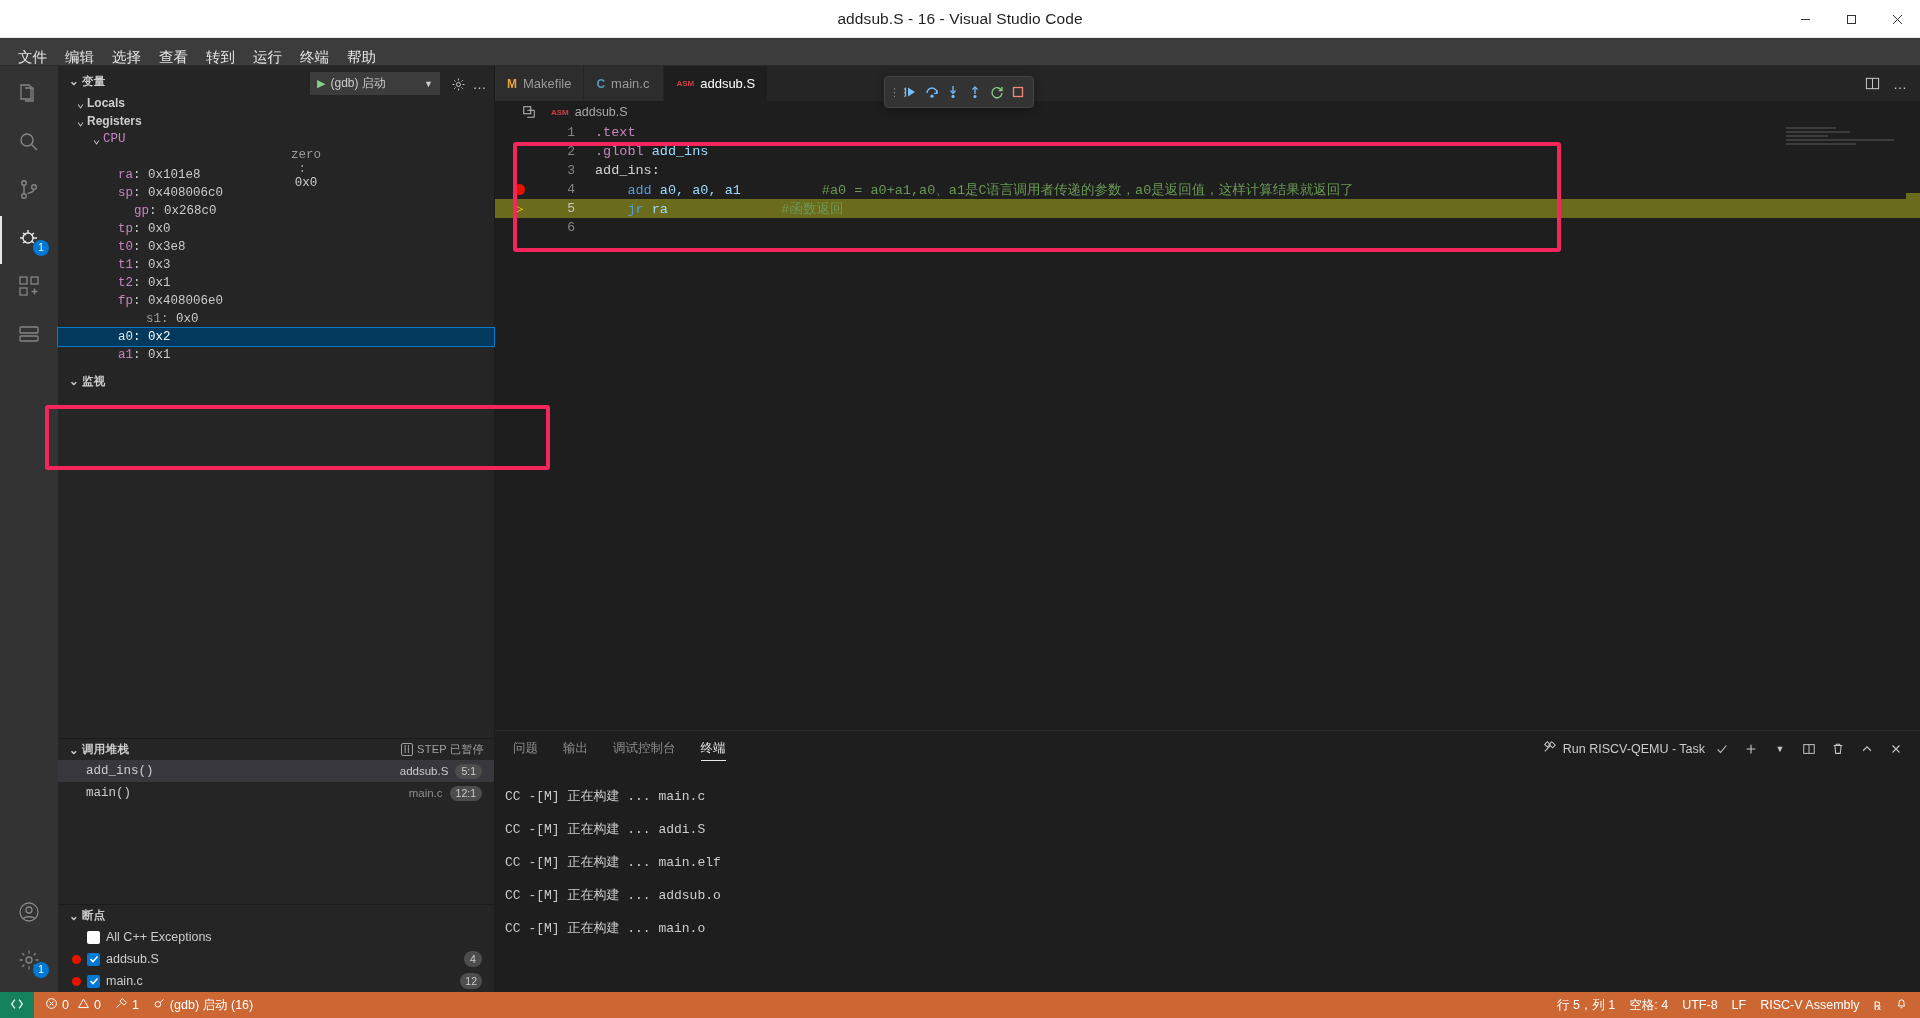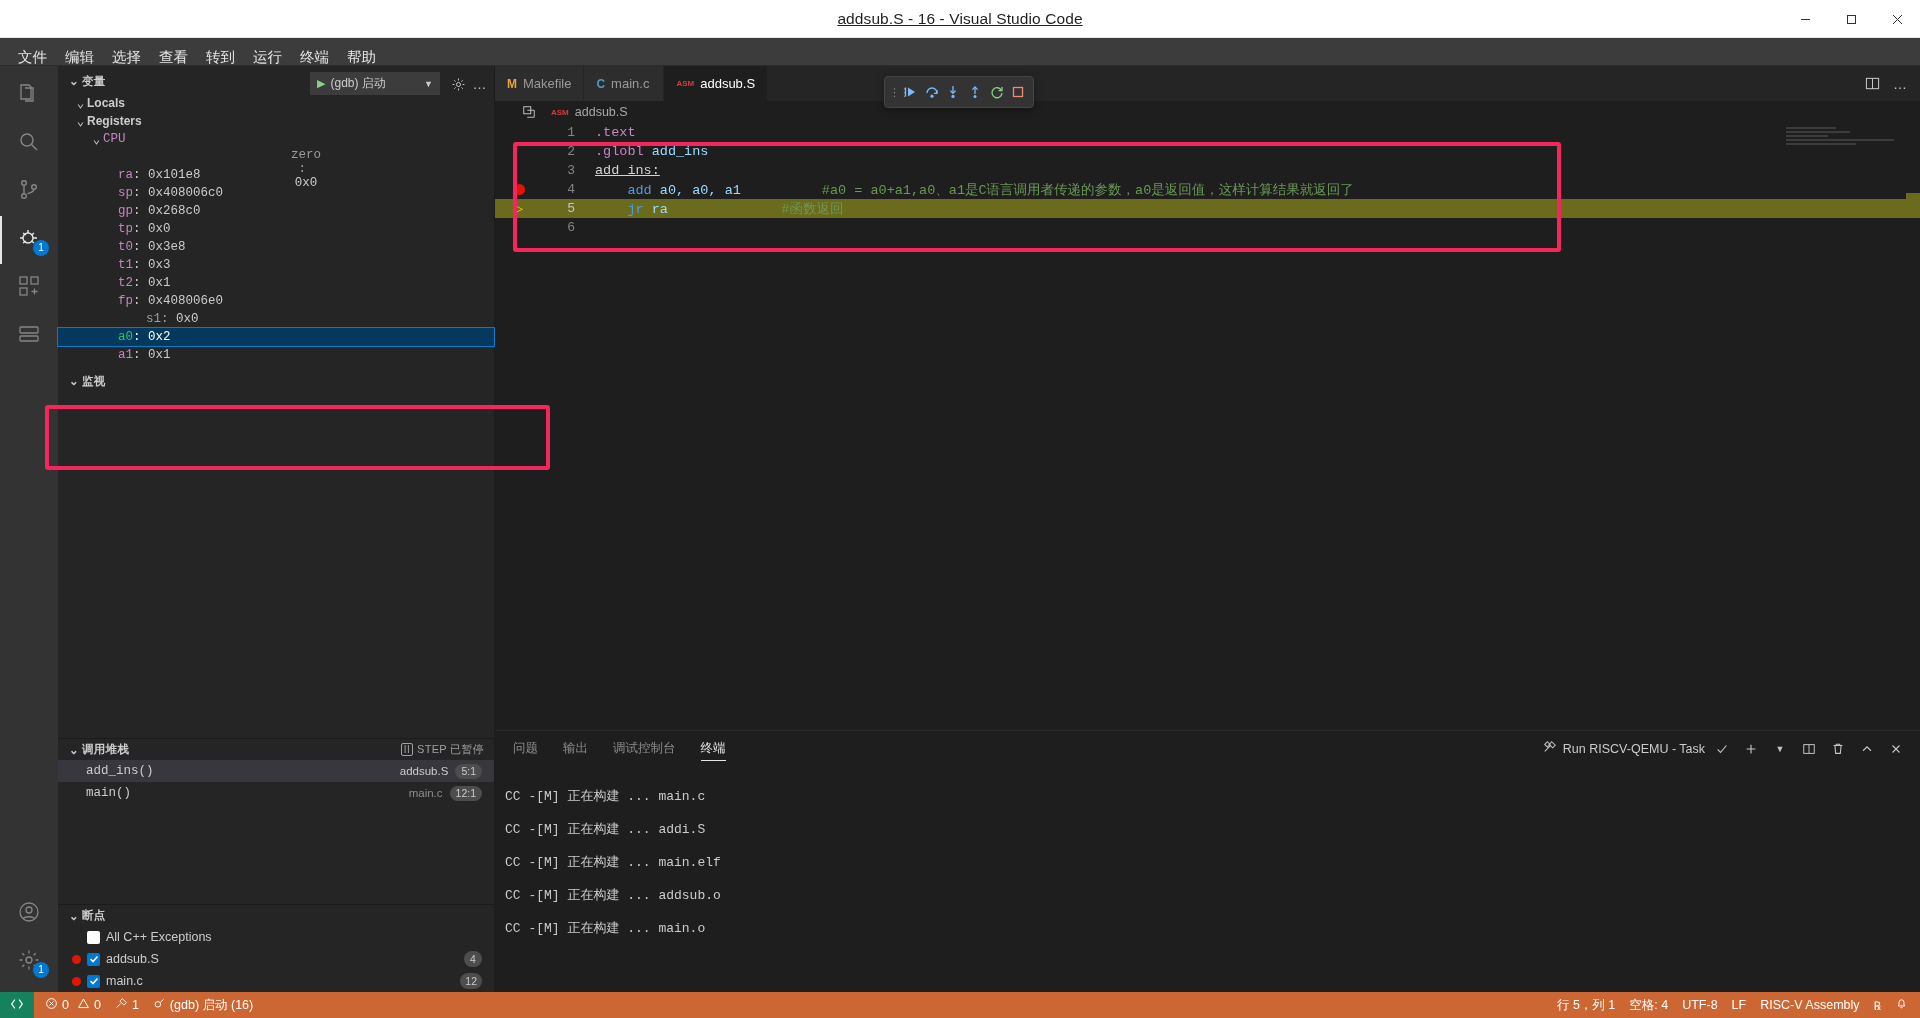--- a/index.html
+++ b/index.html
@@ -23,21 +23,20 @@
     background: #ffffff;
     display: flex; align-items: center;
     position: relative;
     border-bottom: 1px solid #e8e8e8;
   }
   #titlebar .title {
     position: absolute; left: 0; right: 0;
     text-align: center;
     font-size: 15.5px; color: #1f1f1f;
     letter-spacing: .1px;
-    text-decoration: underline;
   }
   #win-ctrls {
     position: absolute; right: 0; top: 0;
     height: 38px; display: flex; align-items: center;
   }
   #win-ctrls .wb {
     width: 46px; height: 38px;
     display: flex; align-items: center; justify-content: center;
     color: #222; font-size: 14px;
   }
@@ -248,21 +247,21 @@
   }
   .ln {
     width: 36px; flex: 0 0 36px; text-align: right;
     color: #858585; font-family: "Liberation Mono", monospace; font-size: 13px;
     padding-right: 4px;
   }
   .ln.active { color: #c6c6c6; }
   .ctext { padding-left: 16px; color: #d4d4d4; }
   .kw { color: #569cd6; }
   .dir { color: #c586c0; }
-  .lbl { color: #dcdcaa; text-decoration: underline; }
+  .lbl { color: #dcdcaa; }
   .op { color: #9cdcfe; }
   .cmt { color: #6a9955; }
   .bp-glyph { width: 11px; height: 11px; border-radius: 50%; background: #e51400; }
   .arrow-glyph { color: #ffcc00; font-size: 14px; }
 
   
   #minimap {
     position: absolute; right: 14px; top: 4px; width: 120px; height: 40px;
     opacity: .5;
   }
@@ -481,21 +480,21 @@
           <div class="tree-row" style="padding-left:60px;">
             <span class="reg-name">ra</span>
             <span style="color:#cccccc;">:&nbsp;</span>
             <span class="reg-val">0x101e8</span>
           </div>
           <div class="tree-row" style="padding-left:60px;">
             <span class="reg-name">sp</span>
             <span style="color:#cccccc;">:&nbsp;</span>
             <span class="reg-val">0x408006c0</span>
           </div>
-          <div class="tree-row" style="padding-left:60px;">
+          <div class="tree-row" style="padding-left:76px;">
             <span class="reg-name">gp</span>
             <span style="color:#cccccc;">:&nbsp;</span>
             <span class="reg-val">0x268c0</span>
           </div>
           <div class="tree-row" style="padding-left:60px;">
             <span class="reg-name">tp</span>
             <span style="color:#cccccc;">:&nbsp;</span>
             <span class="reg-val">0x0</span>
           </div>
           <div class="tree-row" style="padding-left:60px;">
@@ -517,21 +516,21 @@
             <span class="reg-name">fp</span>
             <span style="color:#cccccc;">:&nbsp;</span>
             <span class="reg-val">0x408006e0</span>
           </div>
           <div class="tree-row" style="padding-left:88px;text-align:right;">
             <span class="reg-name gray">s1</span>
             <span style="color:#9d9d9d;">:&nbsp;</span>
             <span class="reg-val">0x0</span>
           </div>
           <div class="tree-row sel" style="padding-left:60px;">
-            <span class="reg-name" style="color:#22c55e">a0</span>
+            <span class="reg-name" style="color:#e5e5e5">a0</span>
             <span style="color:#ffffff;">:&nbsp;</span>
             <span class="reg-val" style="color:#ffffff">0x2</span>
           </div>
           <div class="tree-row" style="padding-left:60px;">
             <span class="reg-name">a1</span>
             <span style="color:#cccccc;">:&nbsp;</span>
             <span class="reg-val">0x1</span>
           </div>
         </div>
       </div>

